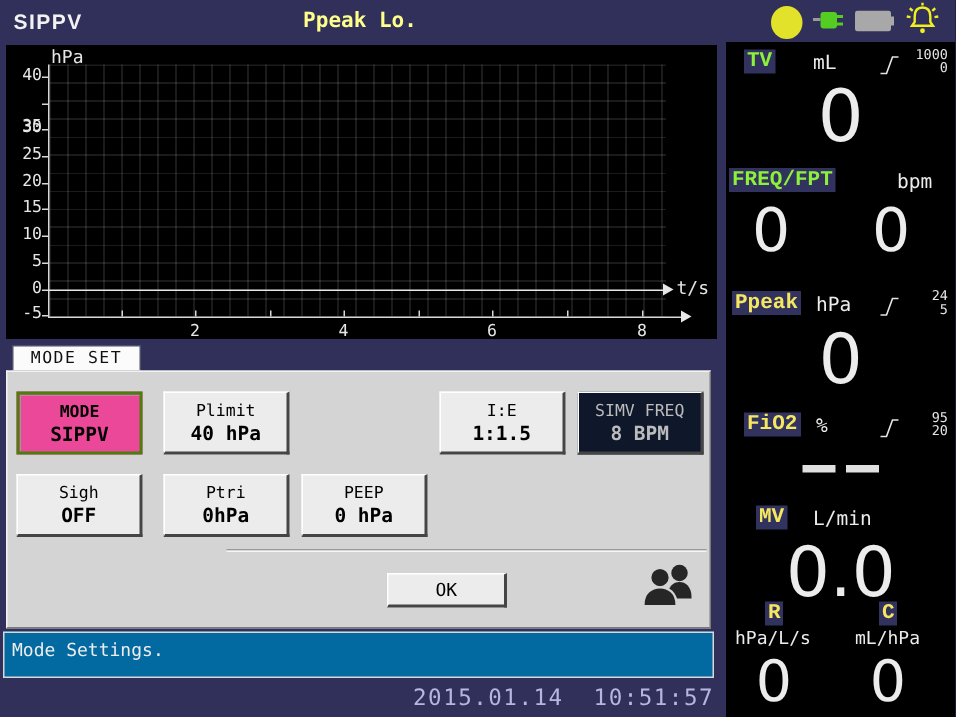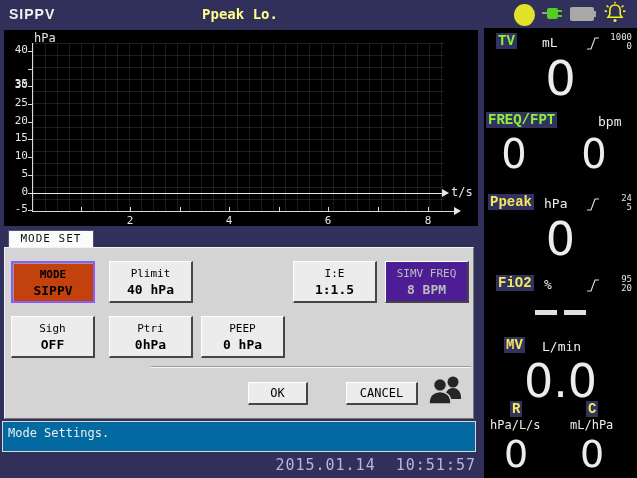--- a/index.html
+++ b/index.html
@@ -37,23 +37,23 @@
 
   
   .tab{position:absolute;left:8px;top:202px;width:86px;height:17px;background:#fbfbfb;
        border:1px solid #50506a;border-bottom:none;color:#111;font-size:11px;line-height:16px;text-align:center;letter-spacing:1px;}
   .panel{position:absolute;left:4px;top:219px;width:470px;height:172px;background:#d4d4d4;
          border-top:1px solid #f2f2f2;border-left:1px solid #f2f2f2;border-right:1px solid #7a7a7a;border-bottom:1px solid #7a7a7a;}
   .pbtn{position:absolute;width:84px;height:42px;background:#ececec;text-align:center;cursor:pointer;
         border-top:1px solid #ffffff;border-left:1px solid #ffffff;border-right:2px solid #454545;border-bottom:2px solid #454545;}
   .pbtn .l1{display:block;margin-top:5px;font-size:11px;color:#000;}
   .pbtn .l2{display:block;margin-top:2px;font:bold 13px "DejaVu Sans Mono",monospace;color:#000;}
-  .pbtn.selected{background:#c2410c;border:2px solid #8b5cf6;box-shadow:inset 1px 1px 0 #9a9a9a;}
+  .pbtn.selected{background:#ec4899;border:2px solid #4d7c0f;box-shadow:inset 1px 1px 0 #9a9a9a;}
   .pbtn.selected .l1{font-weight:bold;}
-  .pbtn.disabled{background:#4c1d95;}
+  .pbtn.disabled{background:#0f172a;}
   .pbtn.disabled .l1,.pbtn.disabled .l2{color:#bcbcbc;}
   .divider{position:absolute;left:146px;top:118px;width:320px;height:2px;
            border-top:1px solid #9a9a9a;border-bottom:1px solid #f6f6f6;}
   .abtn{position:absolute;height:23px;background:#ececec;font-size:12px;color:#000;text-align:center;line-height:20px;cursor:pointer;
         border-top:1px solid #ffffff;border-left:1px solid #ffffff;border-right:2px solid #454545;border-bottom:2px solid #454545;}
   .people{position:absolute;left:421px;top:126px;width:40px;height:32px;cursor:pointer;}
 
   
   .message{position:absolute;left:2px;top:393px;width:474px;height:31px;background:#0369a1;
            border:1px solid #d8d8d8;color:#ededed;font-size:12px;padding:4px 0 0 5px;}
@@ -190,22 +190,21 @@
         <span class="l1">Ptri</span>
         <span class="l2">0hPa</span>
       </div>
       <div class="pbtn" style="left:196px;top:68px">
         <span class="l1">PEEP</span>
         <span class="l2">0 hPa</span>
       </div>
 
       <div class="divider"></div>
 
-      <div class="abtn" style="left:243px;top:134px;width:60px">OK</div>
-      <div class="abtn" style="left:341px;top:134px;width:72px">CANCEL</div>
+      <div class="abtn" style="left:253px;top:134px;width:80px">OK</div>
 
       <div class="people">
         <svg width="40" height="32" viewBox="0 0 40 32" fill="#262626">
           <circle cx="27" cy="8" r="5.5"></circle>
           <path d="M19,24 c0,-7 4,-10 8,-10 c4,0 8,3 8,10 v1 h-16 z"></path>
           <circle cx="14" cy="11" r="6.5" stroke="#d4d4d4" stroke-width="1.5"></circle>
           <path d="M3,29 c0,-8 5.5,-11.5 11,-11.5 c5.5,0 11,3.5 11,11.5 v1 h-22 z" stroke="#d4d4d4" stroke-width="1.5"></path>
         </svg>
       </div>
     </div>

